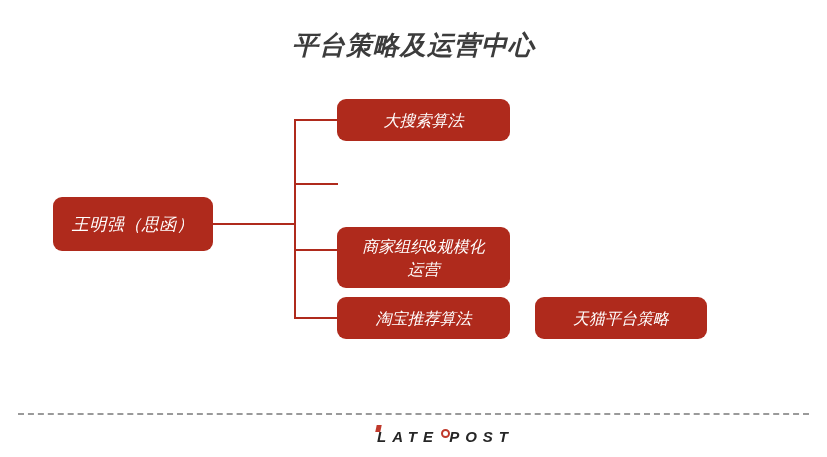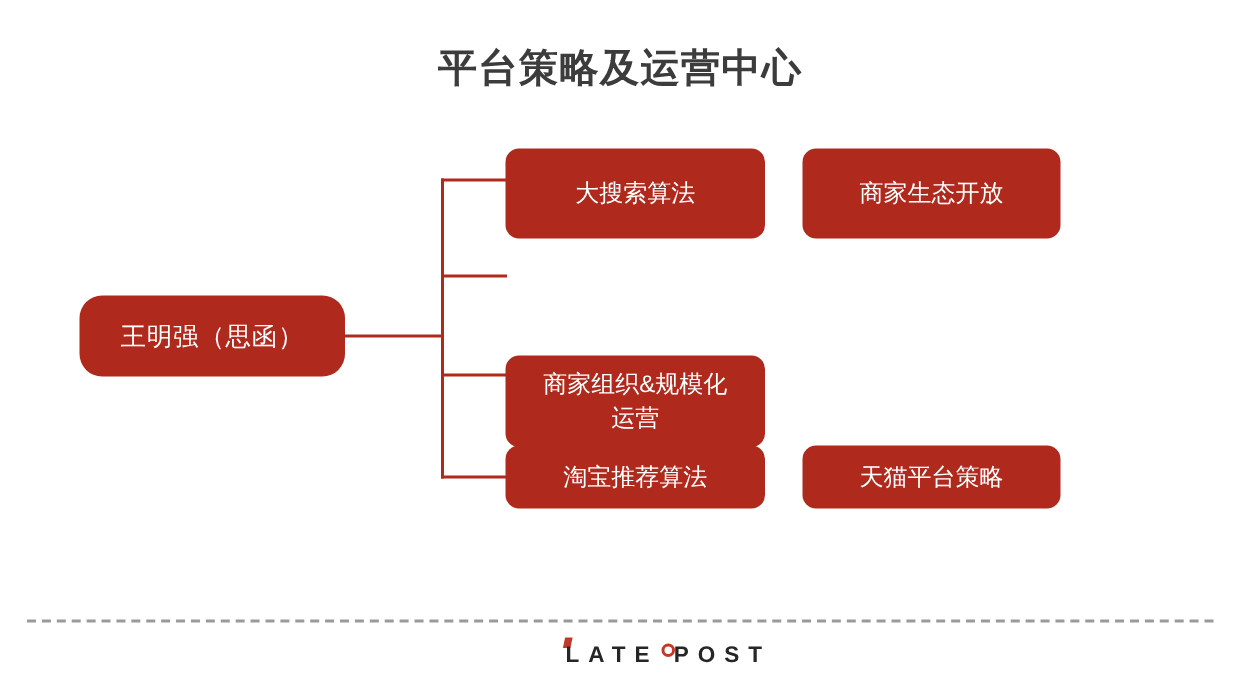--- a/index.html
+++ b/index.html
@@ -10,20 +10,21 @@
   }
   body {
     font-family: "Liberation Sans", "DejaVu Sans", sans-serif;
   }
   #stage {
     position: relative;
     width: 827px;
     height: 457px;
     background: #ffffff;
     overflow: hidden;
+    font-style: italic;
   }
 
   
   .chart-title {
     position: absolute;
     left: 0;
     top: 28px;
     width: 827px;
     text-align: center;
     font-size: 26px;
@@ -51,33 +52,32 @@
   }
   .node .node-label {
     display: block;
     width: 100%;
     white-space: pre-line;
   }
 
   .node-root {
     left: 53px;
     top: 197px;
-    width: 177px;
+    width: 160px;
     height: 54px;
     font-size: 17px;
     letter-spacing: 0.5px;
-    border-radius: 15px;
   }
 
   .col-a { left: 337px; width: 173px; }
   .col-b { left: 535px; width: 172px; }
 
-  .row-1 { top: 99px;  height: 60px; }
+  .row-1 { top: 99px;  height: 42px; }
   .row-2 { top: 163px; height: 42px; }
-  .row-3 { top: 237px; height: 61px; }
+  .row-3 { top: 227px; height: 61px; }
   .row-4 { top: 297px; height: 42px; justify-content: center; }
 
   
   .conn {
     position: absolute;
     background: #af2a1c;
   }
   .conn-stem {            
     left: 210px;
     top: 223px;
@@ -168,23 +168,20 @@
     <span class="node-label">大搜索算法</span>
   </div>
   <div class="node col-a row-3">
     <span class="node-label">商家组织&amp;规模化
 运营</span>
   </div>
   <div class="node col-a row-4">
     <span class="node-label">淘宝推荐算法</span>
   </div>
 
-  <div class="node col-b row-1">
-    <span class="node-label">商家生态开放</span>
-  </div>
   <div class="node col-b row-4">
     <span class="node-label">天猫平台策略</span>
   </div>
 
   <div class="footer-rule"></div>
   <div class="footer-logo">
     <span class="logo-wrap">
       <span class="logo-mark-l"></span>
       <span class="logo-mark-o"></span>
       <span class="logo-text">LATE POST</span>

